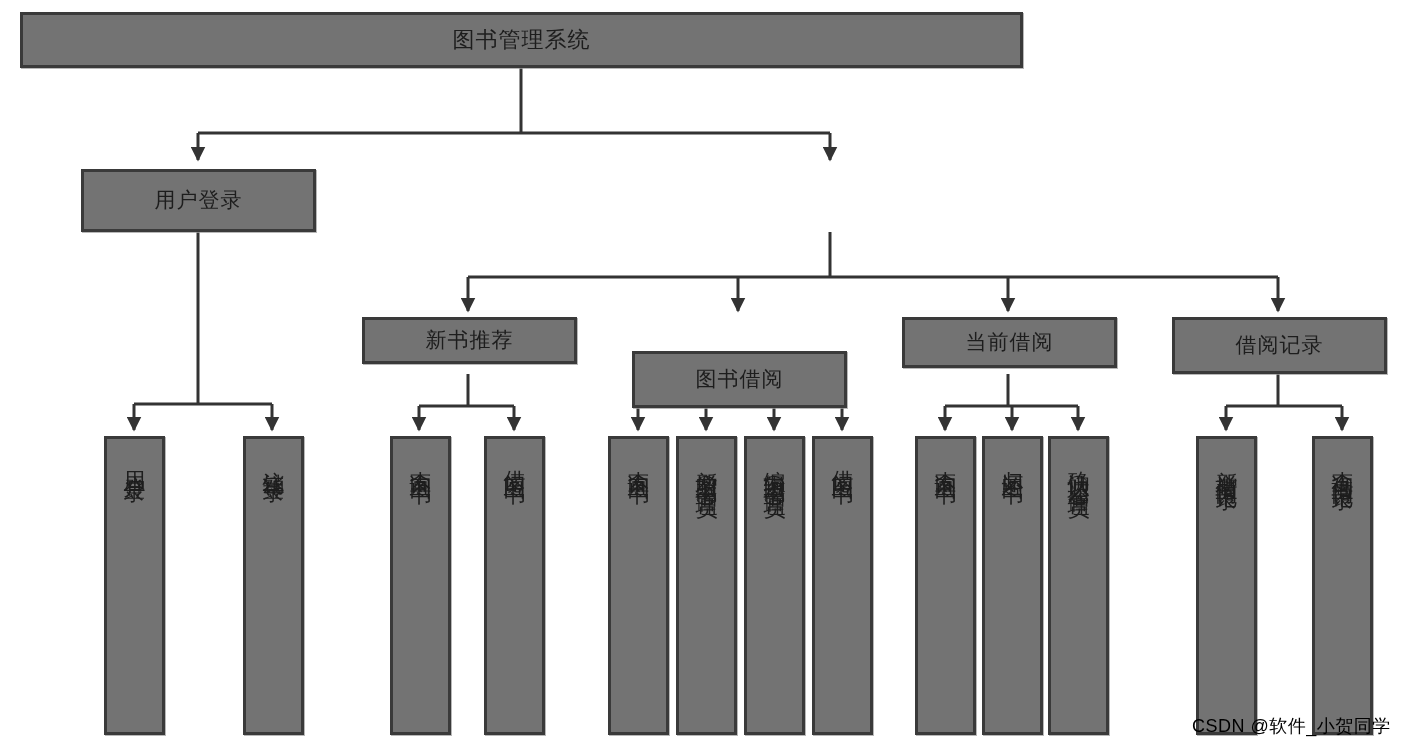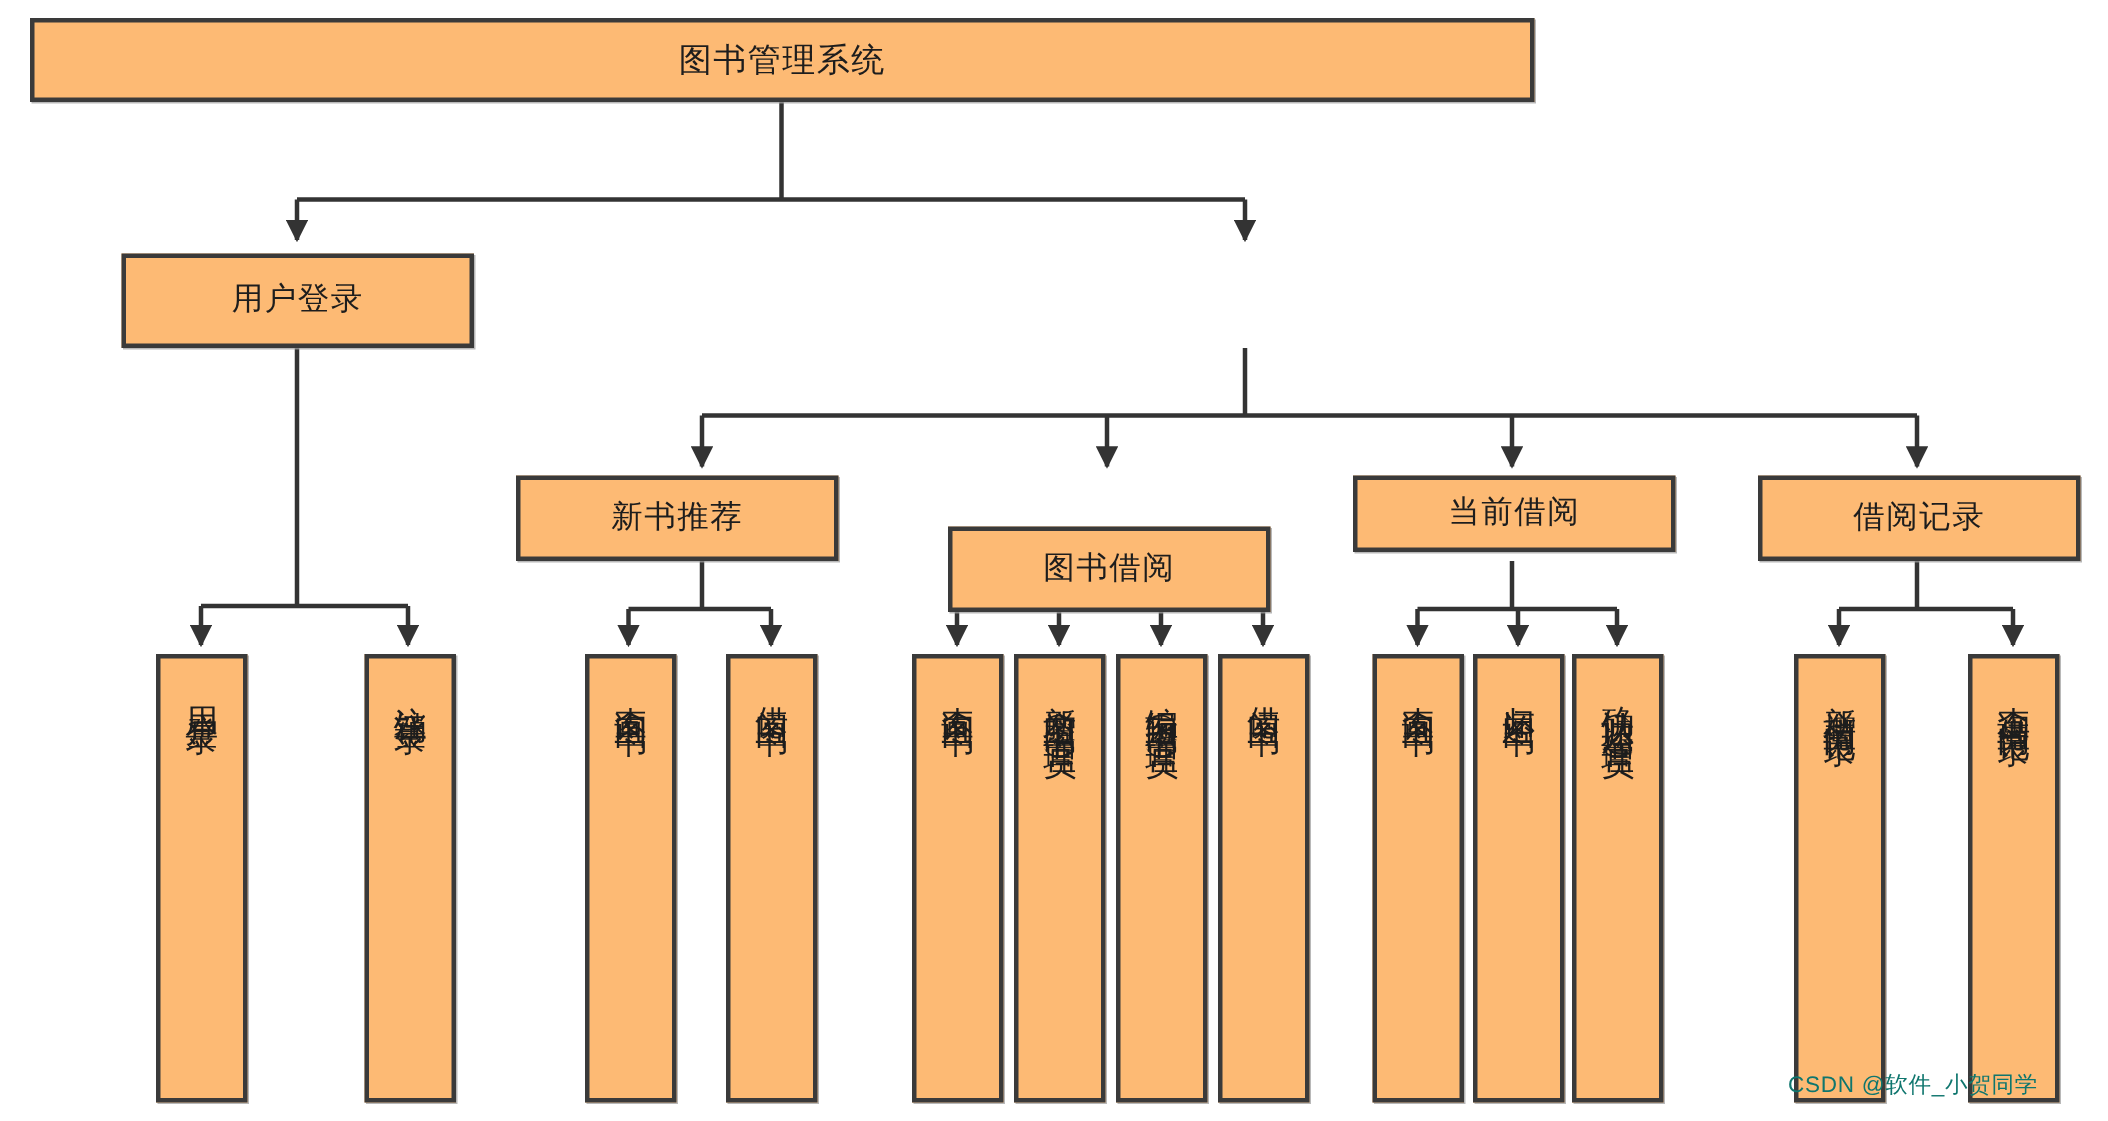--- a/index.html
+++ b/index.html
@@ -22,21 +22,21 @@
     position: absolute;
     left: 0;
     top: 0;
     width: 1405px;
     height: 747px;
     pointer-events: none;
   }
   .node {
     position: absolute;
     box-sizing: border-box;
-    background: #fdba74;
+    background: #737373;
     border: 3px solid #3a3a3a;
     display: flex;
     align-items: center;
     justify-content: center;
     box-shadow: 1px 1px 0 rgba(160,160,160,0.75);
   }
   .node .label {
     font-size: 21px;
     line-height: 1.25;
     letter-spacing: 1px;
@@ -53,22 +53,22 @@
     text-orientation: upright;
     -webkit-writing-mode: vertical-rl;
     font-size: 22px;
     letter-spacing: 4px;
     line-height: 1;
     white-space: nowrap;
   }
   .node.root .label { font-size: 22px; }
   .watermark {
     position: absolute;
-    font-size: 15px;
-    color: #0f766e;
+    font-size: 18px;
+    color: #000000;
     white-space: nowrap;
     letter-spacing: 0.5px;
   }
 </style>
 </head>
 <body>
 
 <div id="canvas">
 
   <svg class="edges" viewBox="0 0 1405 747">
@@ -122,21 +122,21 @@
   </svg>
 
   <div class="node root" style="left:20px; top:12px; width:1003px; height:56px;">
     <span class="label">图书管理系统</span>
   </div>
 
   <div class="node" style="left:81px; top:169px; width:235px; height:63px;">
     <span class="label">用户登录</span>
   </div>
 
-  <div class="node" style="left:344px; top:317px; width:215px; height:57px;align-items:center;">
+  <div class="node" style="left:362px; top:317px; width:215px; height:47px;align-items:center;">
     <span class="label">新书推荐</span>
   </div>
   <div class="node" style="left:632px; top:317px; width:215px; height:57px;margin-top:34px;">
     <span class="label">图书借阅</span>
   </div>
   <div class="node" style="left:902px; top:317px; width:215px; height:51px;">
     <span class="label">当前借阅</span>
   </div>
   <div class="node" style="left:1172px; top:317px; width:215px; height:57px;">
     <span class="label">借阅记录</span>

